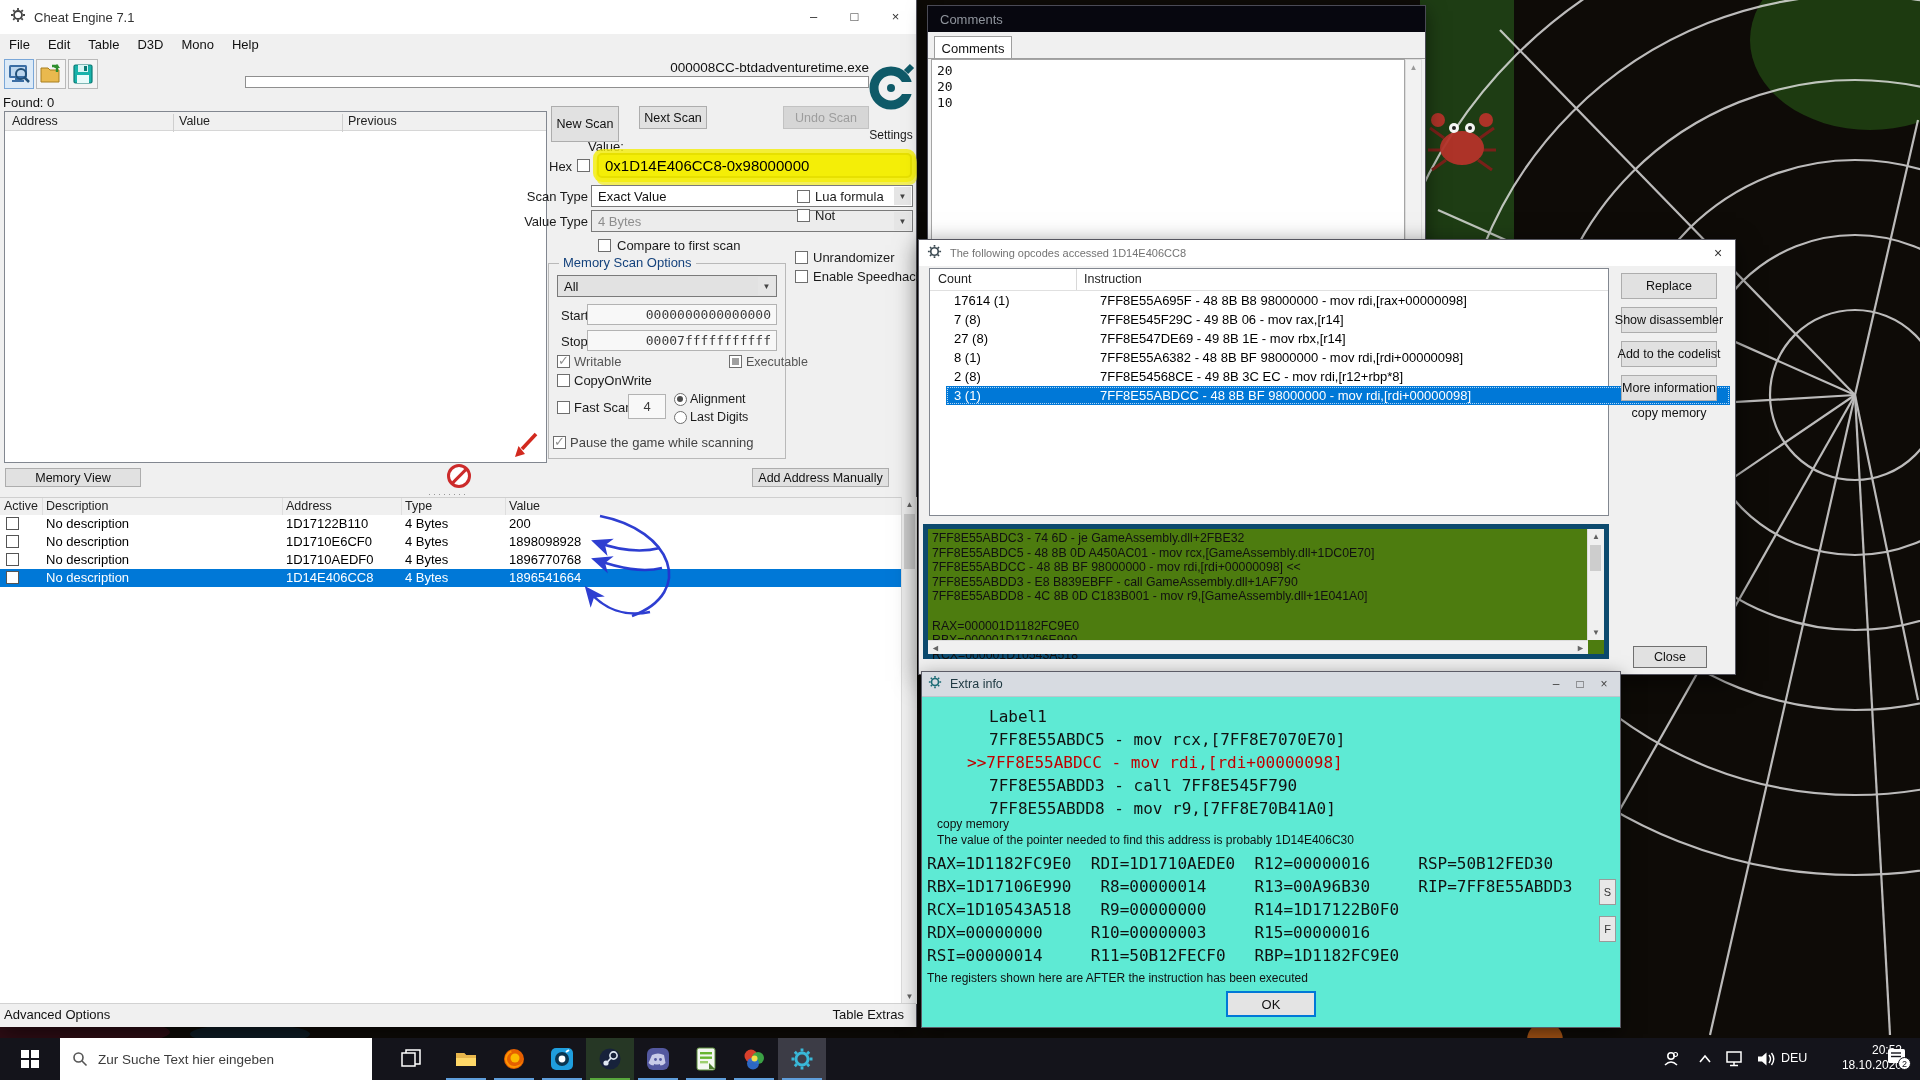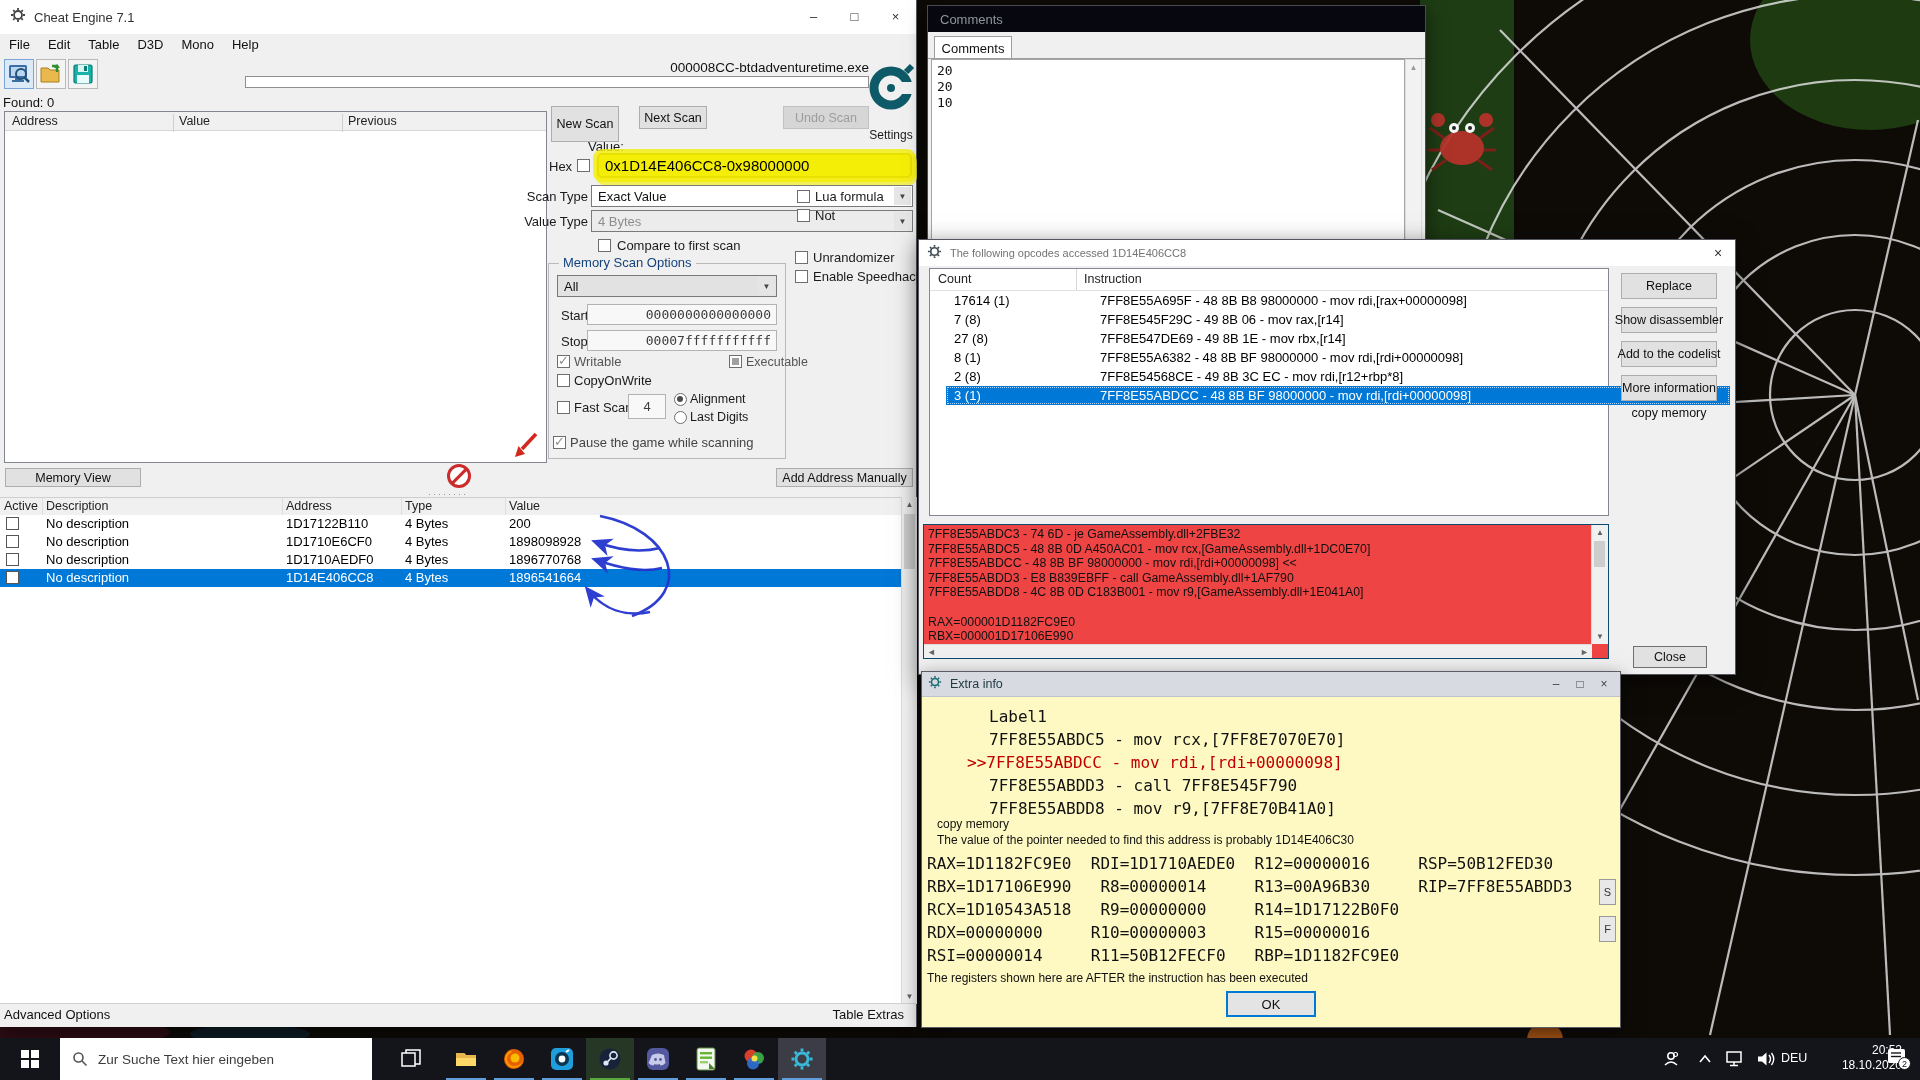--- a/index.html
+++ b/index.html
@@ -85,28 +85,28 @@
   #op-list{position:absolute;left:10px;top:28px;width:680px;height:248px;background:#fff;border:1px solid #828790;box-sizing:border-box}
   #op-list .lhdr{position:absolute;left:0;top:0;right:0;height:21px;border-bottom:1px solid #e0e0e0}
   #op-list .lhdr span{position:absolute;top:3px;font-size:12.5px;color:#222}
   #op-list .ldiv{position:absolute;left:146px;top:0;width:1px;height:21px;background:#d8d8d8}
   .oprow{position:absolute;left:16px;width:784px;height:19px}
   .oprow .cnt{position:absolute;left:8px;top:2px;font-size:13px;white-space:nowrap}
   .oprow .ins{position:absolute;left:154px;top:2px;font-size:13px;white-space:nowrap}
   .oprow.selected{background:#0078d7;color:#fff;outline:1px dotted rgba(255,255,255,.7);outline-offset:-2px}
   .sidebtn{position:absolute;left:702px;width:96px;height:26px}
   #op-copymem{position:absolute;left:702px;top:166px;width:96px;text-align:center;font-size:12.5px;color:#111}
-  #op-detail{position:absolute;left:4px;top:284px;width:686px;height:135px;background:#ef4444;border:1px solid #0c4a6e;box-sizing:border-box}
+  #op-detail{position:absolute;left:4px;top:284px;width:686px;height:135px;background:#4d7c0f;border:5px solid #0c4a6e;box-sizing:border-box}
   #op-detail .txt{position:absolute;left:4px;top:2px;right:18px;font-size:12.3px;line-height:14.6px;color:#111;white-space:nowrap;overflow:hidden}
   #op-vscroll{position:absolute;right:0;top:0;width:16px;bottom:14px;background:#f0f0f0;border-left:1px solid #dcdcdc}
   #op-vscroll .thumb{position:absolute;left:2px;top:16px;width:11px;height:26px;background:#cdcdcd}
   #op-hscroll{position:absolute;left:0;bottom:0;right:16px;height:14px;background:#f0f0f0;border-top:1px solid #dcdcdc;display:flex;align-items:center;justify-content:space-between;padding:0 3px;box-sizing:border-box;font-size:9px;color:#666}
   #op-close-btn{left:714px;top:406px;width:74px;height:22px;border-color:#707070}
   
-  #extrainfo-window{left:921px;top:671px;width:698px;height:355px;background:#fef9c3;border:1px solid #5c5c66;position:absolute;box-shadow:0 6px 18px rgba(0,0,0,.5)}
+  #extrainfo-window{left:921px;top:671px;width:698px;height:355px;background:#5eead4;border:1px solid #5c5c66;position:absolute;box-shadow:0 6px 18px rgba(0,0,0,.5)}
   #ei-title{position:absolute;left:0;top:0;right:0;height:24px;background:#d7dbe1;display:flex;align-items:center;border-bottom:1px solid #bfc4cb}
   #ei-title .t{margin-left:8px;font-size:12.5px;color:#203a43}
   #ei-ctl{position:absolute;right:4px;top:2px;display:flex}
   #ei-ctl div{width:24px;height:19px;display:flex;align-items:center;justify-content:center;font-size:12px;color:#444}
   .ei-line{font-size:16px;line-height:23px;color:#111;padding-left:67px;white-space:pre}
   .ei-line.red{color:#c00000;padding-left:45px}
   #ei-lines{position:absolute;left:0;top:33px;right:0}
   #ei-copymem{position:absolute;left:15px;top:145px;font-size:12px;color:#111}
   #ei-hint{position:absolute;left:15px;top:161px;font-size:12px;color:#111}
   .reg-row{font-size:16px;line-height:23px;color:#111;white-space:pre}
@@ -317,21 +317,21 @@
 
   <span class="abs" style="left:512px;top:430px">
     <svg width="28" height="30" viewBox="0 0 28 30">
       <path d="M24 4 L10 19" stroke="#d2291e" stroke-width="3.6" fill="none"></path>
       <path d="M13 24 L3 27 L6.5 16 z" fill="#d2291e"></path>
     </svg>
   </span>
 
   <div class="btn" style="left:5px;top:468px;width:136px;height:19px">Memory View</div>
   <div class="noentry"></div>
-  <div class="btn" style="left:776px;top:468px;width:137px;height:19px">Add Address Manually</div>
+  <div class="btn" style="left:752px;top:468px;width:137px;height:19px">Add Address Manually</div>
   <div class="splitdots">········</div>
 
   <div id="addr-table-hdr">
     <span style="left:4px">Active</span>
     <span style="left:46px">Description</span>
     <span style="left:286px">Address</span>
     <span style="left:405px">Type</span>
     <span style="left:509px">Value</span>
     <span class="vsep" style="position:absolute;left:42px;top:0;width:1px;height:17px;background:#dedede"></span>
     <span style="position:absolute;left:282px;top:0;width:1px;height:17px;background:#dedede"></span>

